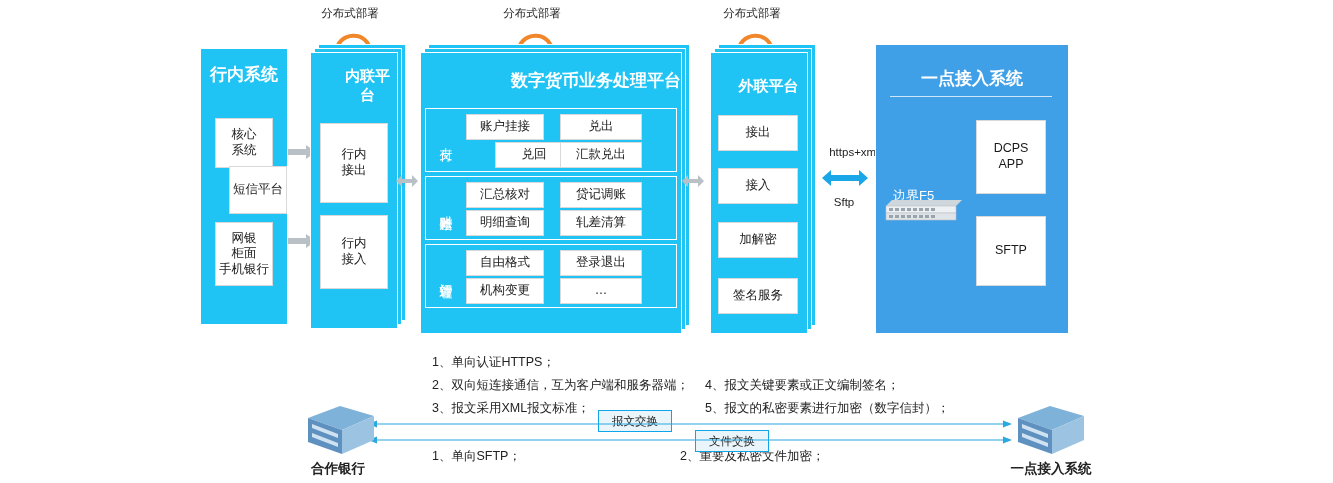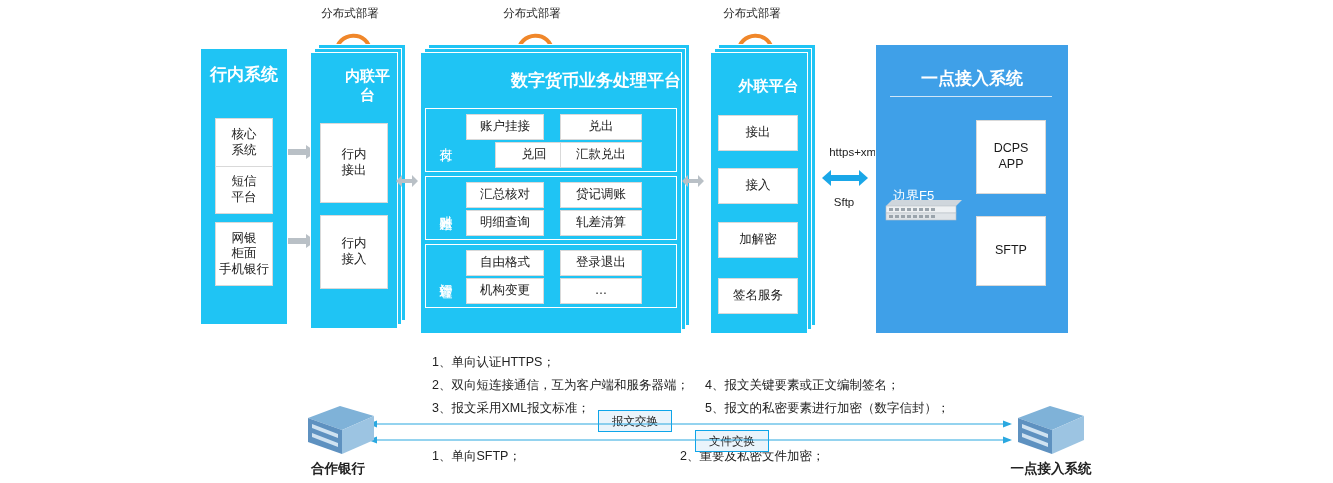--- a/index.html
+++ b/index.html
@@ -59,21 +59,21 @@
   <polygon points="40,34 35,24 45,24" fill="#f0872a"></polygon>
 </svg>
 
 <div class="abs cyan-card" style="left:200px;top:48px;width:86px;height:275px;">
   <div class="ttl" style="margin-top:14px;">行内系统</div>
 </div>
 <div class="abs white-item" style="left:215px;top:118px;width:56px;height:48px;flex-direction:column;">
   <span>核心</span>
   <span>系统</span>
 </div>
-<div class="abs white-item" style="left:215px;top:166px;width:56px;height:46px;flex-direction:column;">
+<div class="abs white-item" style="left:229px;top:166px;width:56px;height:46px;flex-direction:row;">
   <span>短信</span>
   <span>平台</span>
 </div>
 <div class="abs white-item" style="left:215px;top:222px;width:56px;height:62px;flex-direction:column;">
   <span>网银</span>
   <span>柜面</span>
   <span>手机银行</span>
 </div>
 
 <svg class="abs" style="left:288px;top:145px;" width="28" height="14">

